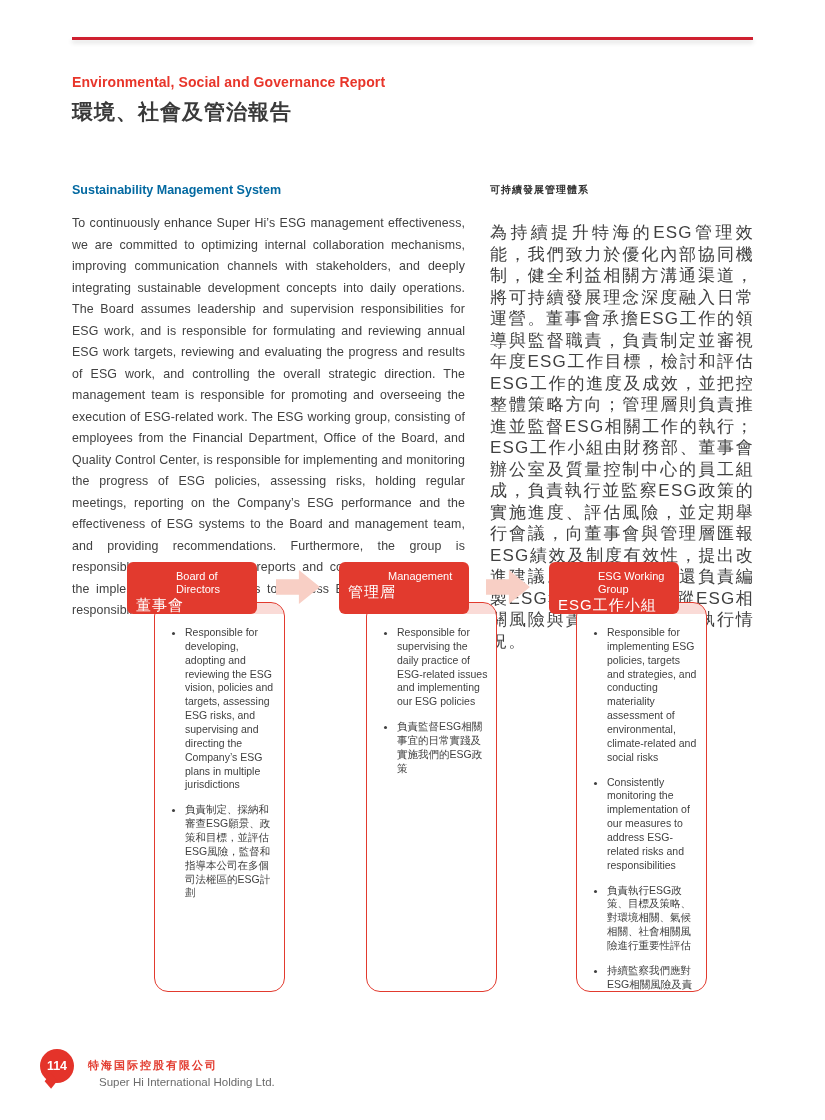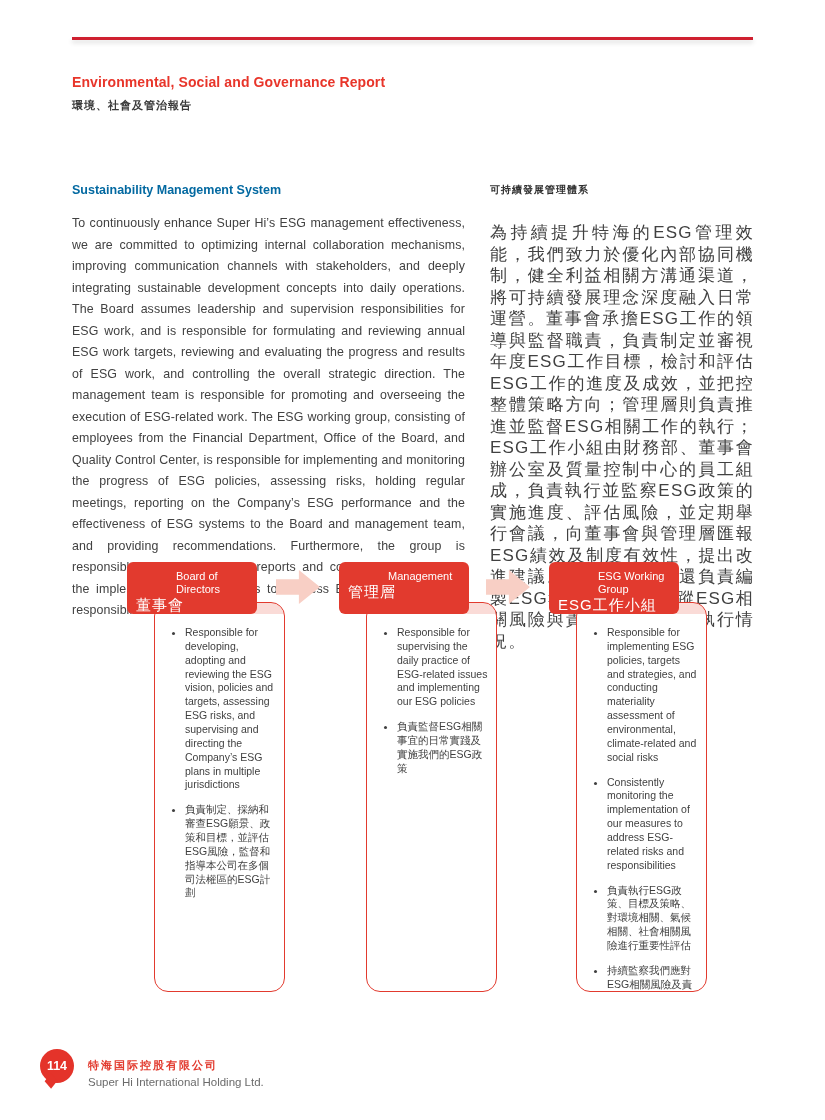--- a/index.html
+++ b/index.html
@@ -40,21 +40,21 @@
   .top-rule {
     position:absolute; left:72px; top:37px; width:681px; height:3px;
     background:#cf2030; box-shadow:0 3px 4px rgba(80,80,80,0.18);
   }
   .title-en {
     position:absolute; left:72px; top:74px;
     font-size:14px; font-weight:bold; color:#e8352a; letter-spacing:0.1px;
   }
   .title-zh {
     position:absolute; left:72px; top:98px;
-    font-size:11px; font-weight:bold; color:#3a3a3a; letter-spacing:1px;
+    font-size:21px; font-weight:bold; color:#3a3a3a; letter-spacing:1px;
   }
   
   .col-en { position:absolute; left:72px; top:183px; width:393px; }
   .col-zh { position:absolute; left:490px; top:183px; width:264px; }
   .sec-heading-en { font-size:12.5px; font-weight:bold; color:#0369a1; margin-bottom:16px; }
   .sec-heading-zh { font-size:10px; font-weight:bold; color:#2f2f2f; margin-bottom:15px; letter-spacing:1px; }
   .body-en {
     font-size:12.4px; line-height:21.5px; color:#414141;
     text-align:justify; letter-spacing:0.1px;
   }
@@ -105,21 +105,21 @@
   }
   .badge::after {
     content:""; position:absolute; left:6px; bottom:-3px; width:10px; height:10px;
     background:#e4332a; transform:rotate(50deg) skew(12deg);
   }
   .company { position:absolute; left:48px; top:3px; white-space:nowrap; }
   .company .zh {
     font-size:11px; font-weight:bold; color:#e23a2e; letter-spacing:2px;margin-top:8px;
   }
   .company .en {
-    font-size:11.5px; color:#6b6b6b; margin-top:3px;
+    font-size:11.5px; color:#6b6b6b; margin-top:3px;margin-left:11px;
   }
 </style>
 </head>
 <body>
 
 <div class="page">
 
 
   <div class="top-rule"></div>
   <div class="title-en">Environmental, Social and Governance Report</div>

